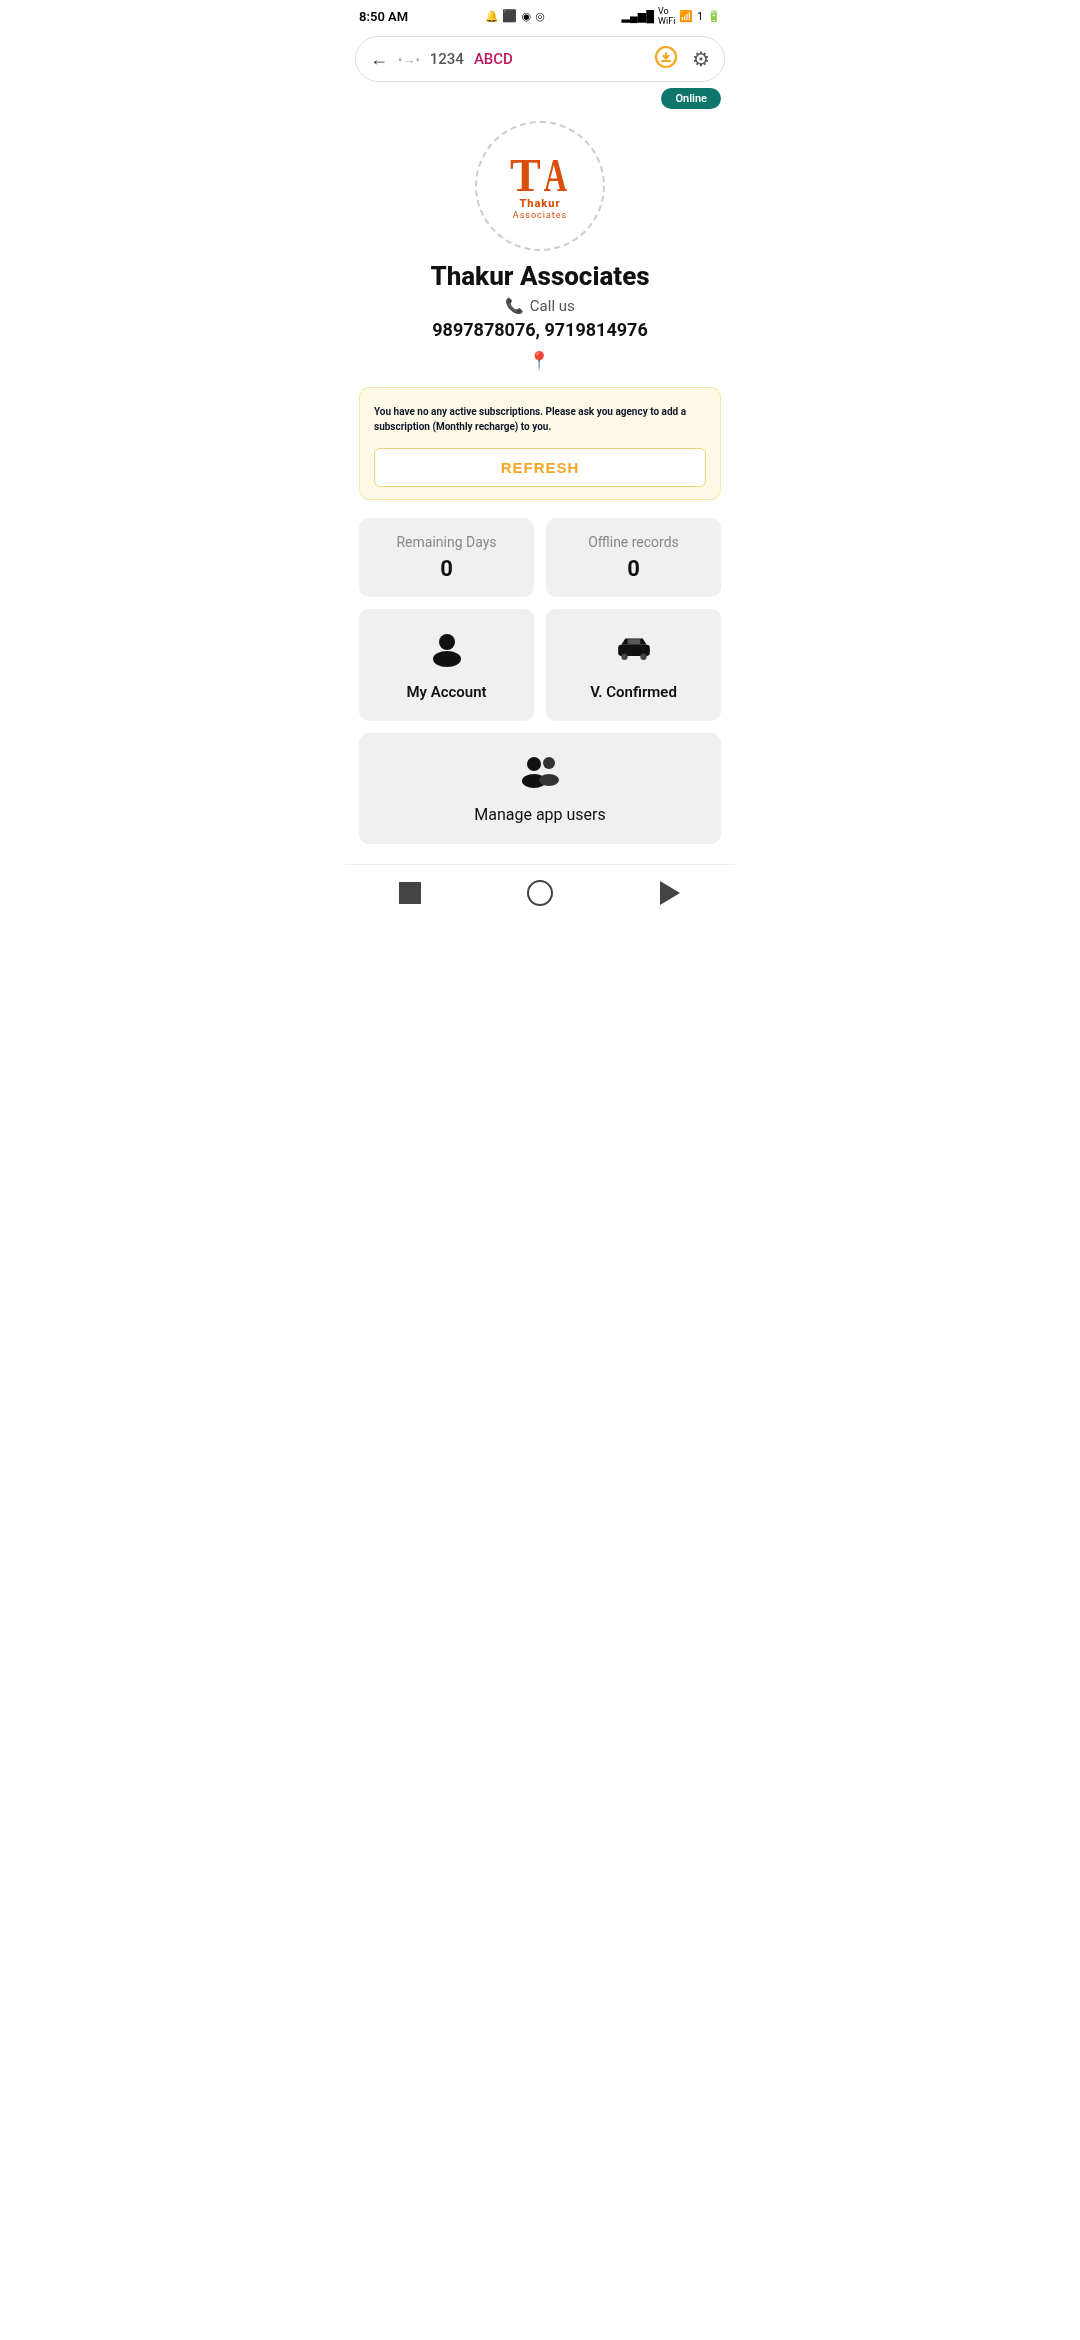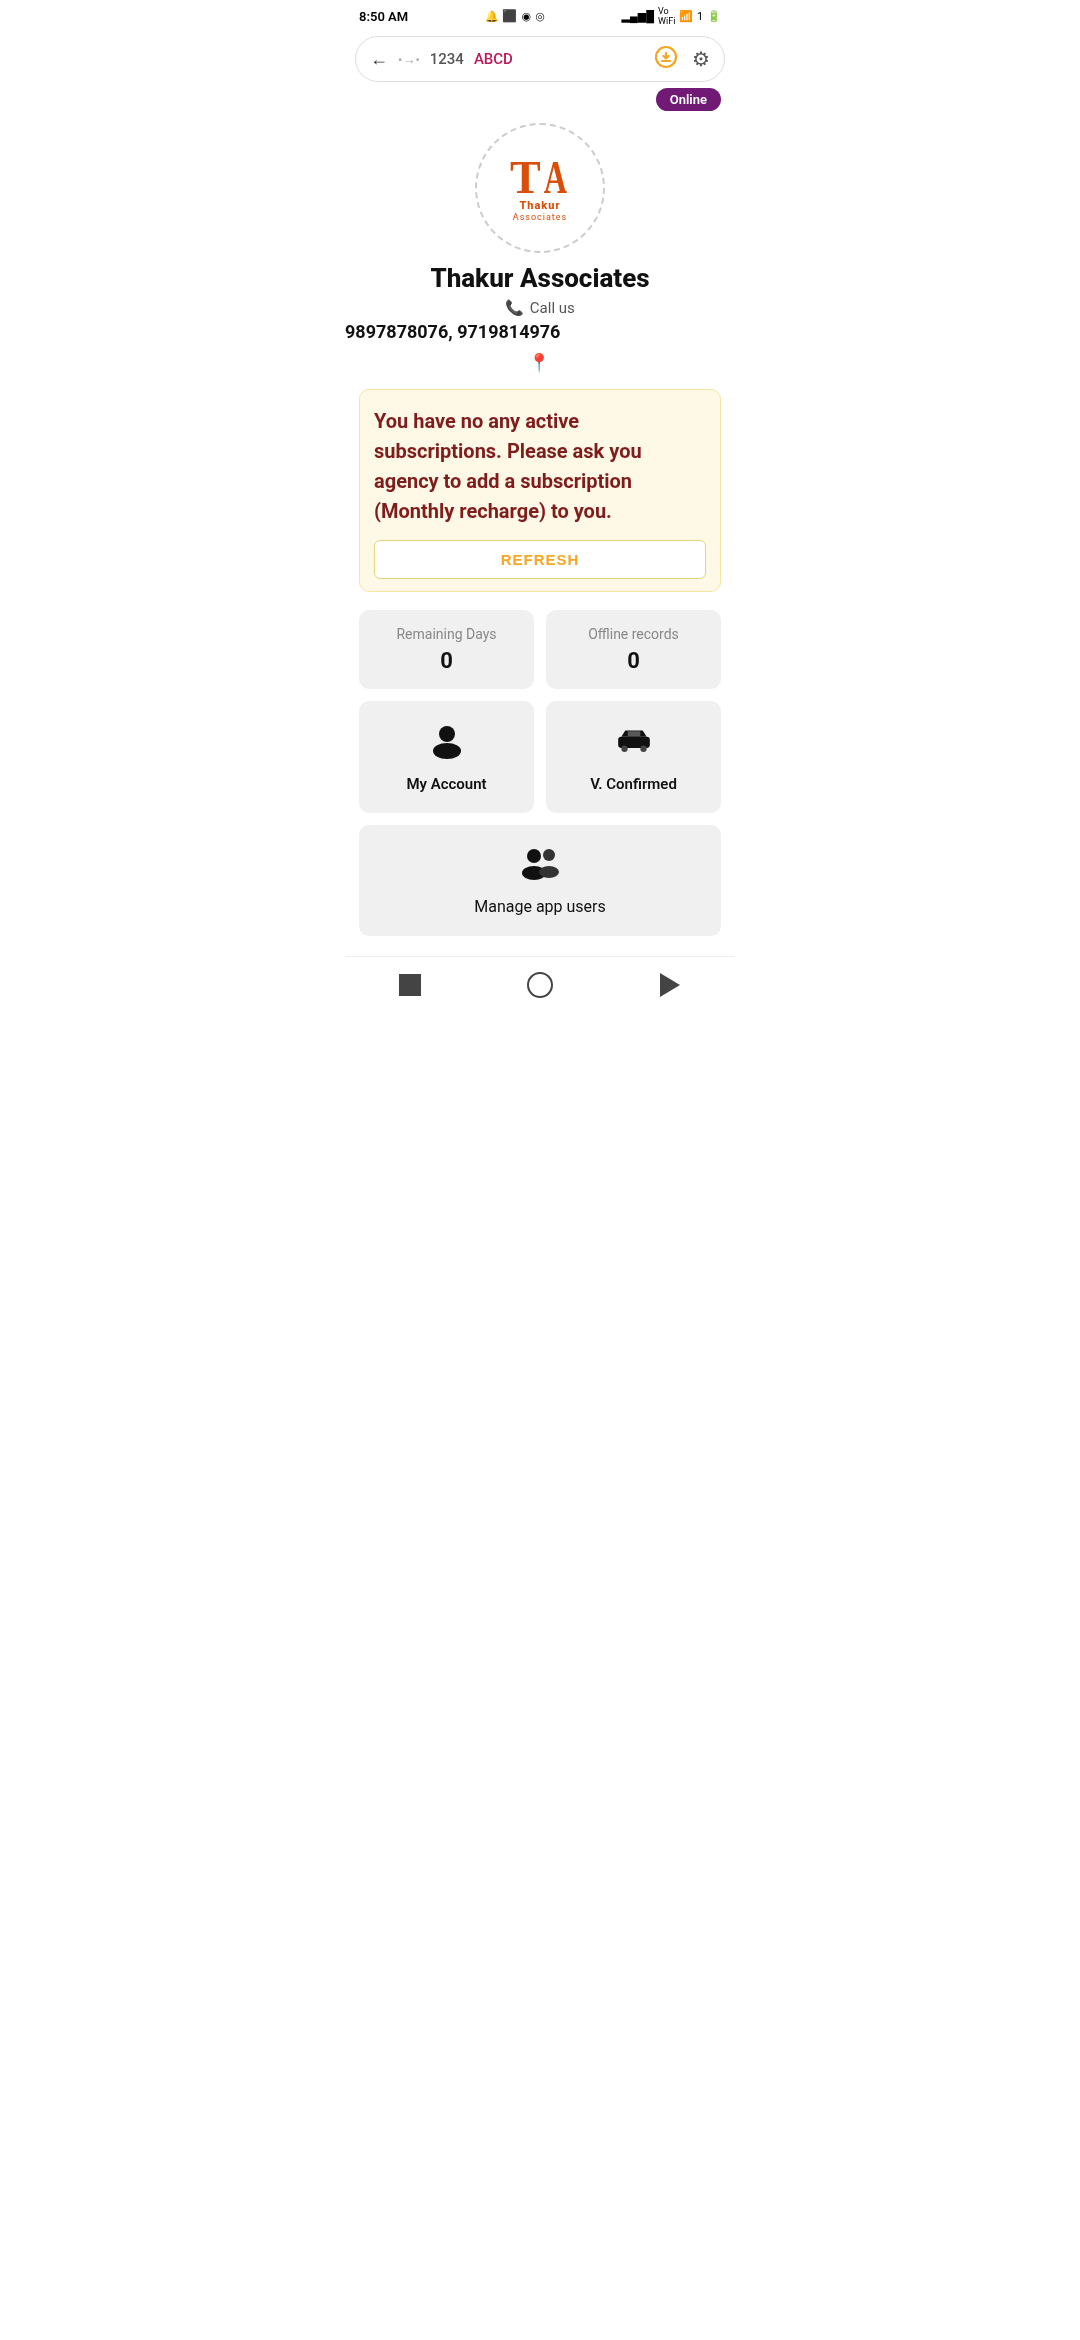--- a/index.html
+++ b/index.html
@@ -66,23 +66,23 @@
     }
 
     
     .online-badge-row {
       display: flex;
       justify-content: flex-end;
       padding-right: 14px;
       margin-top: 4px;
     }
     .online-badge {
-      background: #701a75;
+      background: #0f766e;
       color: #fff;
-      font-size: 13px;
+      font-size: 11px;
       font-weight: 600;
       border-radius: 14px;
       padding: 4px 14px;
     }
 
     
     .logo-area {
       display: flex;
       justify-content: center;
       margin: 12px 0 10px 0;
@@ -120,20 +120,21 @@
     }
     .call-icon {
       color: #f5a623;
       font-size: 15px;
     }
     .call-text {
       color: #555;
       font-size: 15px;
     }
     .phone-number {
+      text-align: center;
       font-size: 18px;
       font-weight: 700;
       color: #111;
       margin-bottom: 8px;
     }
     .address-row {
       display: flex;
       align-items: flex-start;
       justify-content: center;
       gap: 8px;
@@ -154,23 +155,23 @@
 
     
     .subscription-banner {
       background: #fef9e7;
       border: 1.5px solid #f5e6a3;
       border-radius: 10px;
       margin: 0 14px 18px 14px;
       padding: 16px 14px 12px 14px;
     }
     .subscription-text {
-      font-size: 20px;
+      font-size: 10px;
       font-weight: 700;
-      color: #7f1d1d;
+      color: #0f172a;
       line-height: 1.5;
       margin-bottom: 14px;
     }
     .refresh-btn {
       width: 100%;
       border: 1.5px solid #e8d57a;
       background: #fff;
       color: #f5a623;
       font-size: 15px;
       font-weight: 700;

